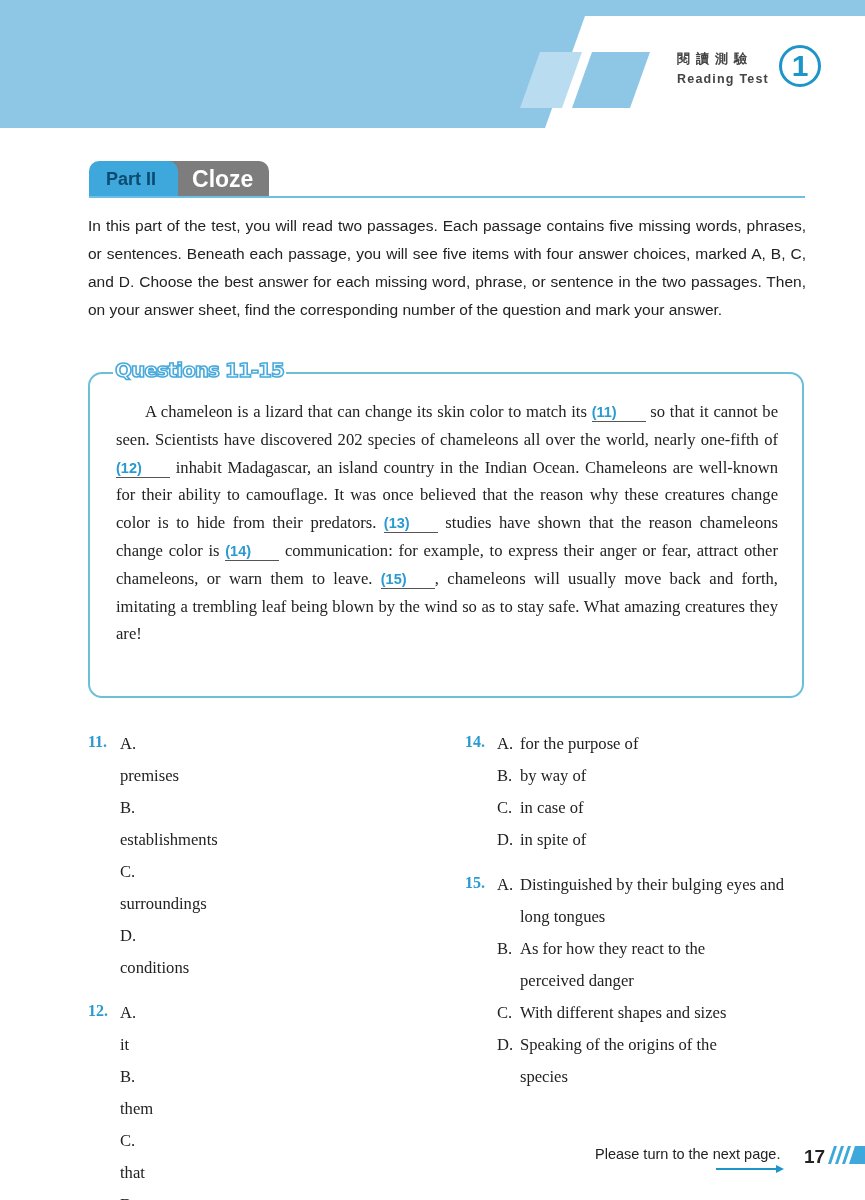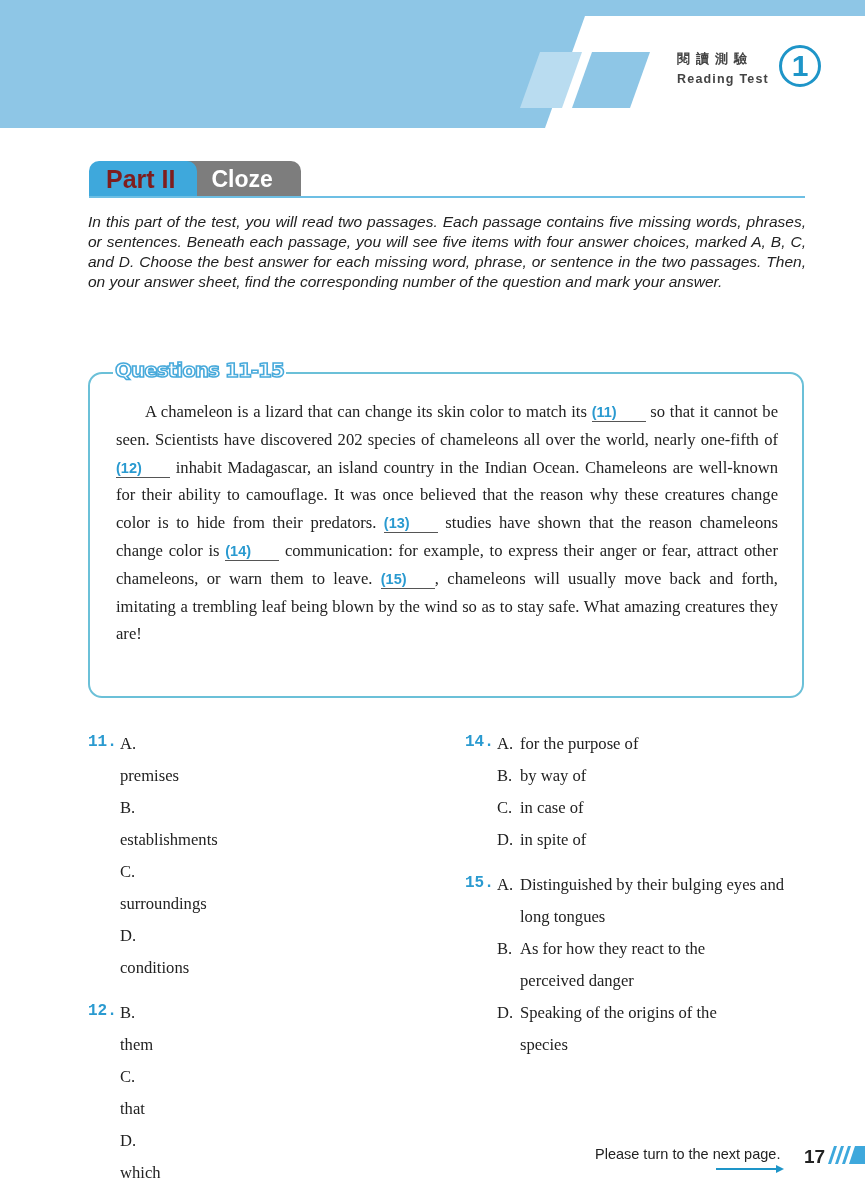--- a/index.html
+++ b/index.html
@@ -6,37 +6,37 @@
   body { width:865px; height:1200px; position:relative; background:#ffffff; overflow:hidden;
          font-family:"Liberation Sans", sans-serif; color:#222; }
   .header { position:absolute; left:0; top:0; width:865px; height:128px; }
   .header svg { position:absolute; left:0; top:0; }
   .ht-cn { position:absolute; left:677px; top:50px; font-family:Liberation Serif, serif; font-size:13px; color:#444; letter-spacing:6px; font-weight:bold; }
   .ht-en { position:absolute; left:677px; top:72px; font-size:12.5px; color:#444; letter-spacing:1.2px; font-weight:bold; }
   .ht-num { position:absolute; left:779px; top:45px; width:42px; height:42px; border:3px solid #1e95c8; border-radius:50%;
             box-sizing:border-box; text-align:center; line-height:36px; font-size:30px; font-weight:bold; color:#1e95c8; }
 
   .part-tab { position:absolute; left:89px; top:161px; height:35px; display:flex; }
-  .part-a { background:#3ea8dc; color:#7f1d1d; font-weight:bold; font-size:25px; padding:0 22px 12px 17px; line-height:37px; border-radius:10px 10px 0 0; position:relative; z-index:2; }
-  .part-b { background:#7d7d7d; color:#fff; font-weight:bold; font-size:23px; padding:0 28px 0 28px; margin-left:-14px; line-height:37px; border-radius:0 10px 0 0; }
+  .part-a { background:#3ea8dc; color:#0c4a6e; font-weight:bold; font-size:18px; padding:0 22px 12px 17px; line-height:37px; border-radius:10px 10px 0 0; position:relative; z-index:2; }
+  .part-b { background:#7d7d7d; color:#fff; font-weight:bold; font-size:23px; padding:0 16px 0 28px; margin-left:-14px; line-height:37px; border-radius:0 10px 0 0; }
   .part-line { position:absolute; left:89px; top:196px; width:716px; height:2px; background:#6dbfe4; }
 
-  .intro { position:absolute; left:88px; top:212px; width:718px; font-size:15.5px; line-height:20px; text-align:justify; color:#222;font-style:italic; }
+  .intro { position:absolute; left:88px; top:212px; width:718px; font-size:15.5px; line-height:28px; text-align:justify; color:#222; }
 
   .qbox { position:absolute; left:88px; top:372px; width:716px; height:326px; border:2px solid #6bc0d8; border-radius:14px; box-sizing:border-box; }
   .qlabel { position:absolute; left:113px; top:356px; background:#fff; padding:0 2px; font-family:"DejaVu Sans", sans-serif; font-weight:bold; font-size:20px; color:#fff;
             -webkit-text-stroke:1.6px #48aadb; letter-spacing:-1px; line-height:28px;text-align:center; }
   .passage { position:absolute; left:116px; top:398px; width:662px; font-family:"Liberation Serif", serif; font-size:16.6px; line-height:27.8px; text-align:justify; color:#222; }
   .passage p { margin:0; text-indent:29px; }
   .blank { display:inline-block; min-width:54px; border-bottom:1px solid #555; text-align:left; text-indent:0;
            font-family:"Liberation Sans", sans-serif; font-weight:bold; font-size:14.5px; color:#2a9ad0; line-height:18px; }
 
   .qcol { position:absolute; font-family:"Liberation Serif", serif; font-size:16.6px; color:#222; }
   .q { position:relative; margin-bottom:13px; }
-  .qnum { position:absolute; left:0; top:0; font-family:Liberation Mono, monospace; font-weight:bold; font-size:16px; color:#2a9ad0; line-height:28px; }
+  .qnum { position:absolute; left:0; top:0; font-family:Liberation Serif, serif; font-weight:bold; font-size:16px; color:#2a9ad0; line-height:28px; }
   .opt { padding-left:32px; line-height:32px; }
   .opt .ol { display:inline-block; width:23px; }
   .opt .ot { display:inline-block; vertical-align:top; width:290px; }
 
   .footer-text { position:absolute; left:595px; top:1146px; font-size:14.5px; color:#222; }
   .footer-arrow { position:absolute; left:716px; top:1165px; }
   .page-num { position:absolute; left:804px; top:1146px; font-size:19px; font-weight:bold; color:#222; }
   .stripes { position:absolute; left:828px; top:1146px; }
 </style>
 </head>
@@ -71,20 +71,21 @@
 <div class="qcol" style="left:88px; top:728px; width:340px;">
   <div class="q">
     <span class="qnum">11.</span>
     <div class="opt"><span class="ol">A.</span><span class="ot">premises</span></div>
     <div class="opt"><span class="ol">B.</span><span class="ot">establishments</span></div>
     <div class="opt"><span class="ol">C.</span><span class="ot">surroundings</span></div>
     <div class="opt"><span class="ol">D.</span><span class="ot">conditions</span></div>
   </div>
   <div class="q">
     <span class="qnum">12.</span>
+    <div class="opt"><span class="ol">A.</span><span class="ot">it</span></div>
     <div class="opt"><span class="ol">B.</span><span class="ot">them</span></div>
     <div class="opt"><span class="ol">C.</span><span class="ot">that</span></div>
     <div class="opt"><span class="ol">D.</span><span class="ot">which</span></div>
   </div>
   <div class="q">
     <span class="qnum">13.</span>
     <div class="opt"><span class="ol">A.</span></div>
 
   </div>
 </div>
@@ -94,20 +95,21 @@
     <span class="qnum">14.</span>
     <div class="opt"><span class="ol">A.</span><span class="ot">for the purpose of</span></div>
     <div class="opt"><span class="ol">B.</span><span class="ot">by way of</span></div>
     <div class="opt"><span class="ol">C.</span><span class="ot">in case of</span></div>
     <div class="opt"><span class="ol">D.</span><span class="ot">in spite of</span></div>
   </div>
   <div class="q">
     <span class="qnum">15.</span>
     <div class="opt"><span class="ol">A.</span><span class="ot" style="width:280px">Distinguished by their bulging eyes and long tongues</span></div>
     <div class="opt"><span class="ol">B.</span><span class="ot" style="width:230px">As for how they react to the perceived danger</span></div>
+    <div class="opt"><span class="ol">C.</span><span class="ot" style="width:280px">With different shapes and sizes</span></div>
     <div class="opt"><span class="ol">D.</span><span class="ot" style="width:240px">Speaking of the origins of the species</span></div>
   </div>
 </div>
 
 <div class="footer-text">Please turn to the next page.</div>
 <svg class="footer-arrow" width="70" height="8">
   <line x1="0" y1="4" x2="62" y2="4" stroke="#1e95c8" stroke-width="2"></line>
   <polygon points="60,0 68,4 60,8" fill="#1e95c8"></polygon>
 </svg>
 <div class="page-num">17</div>

